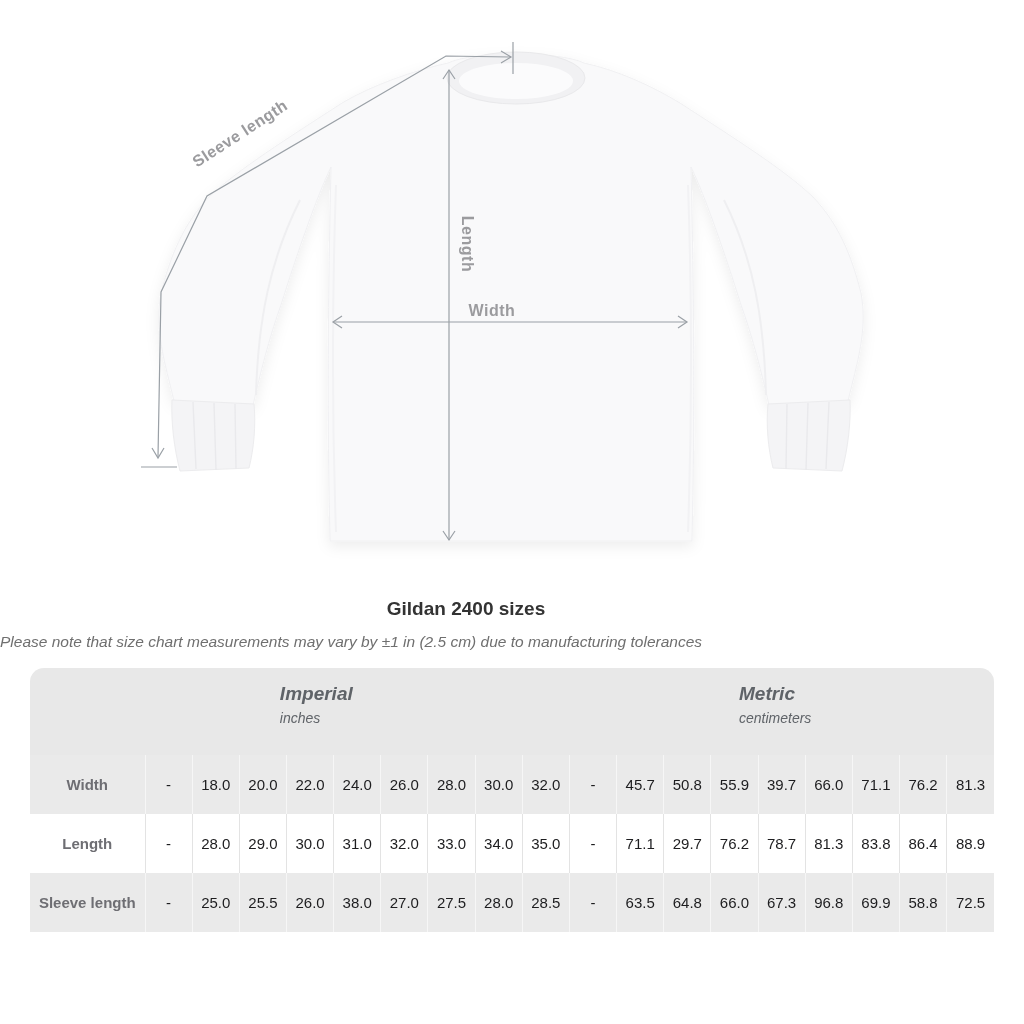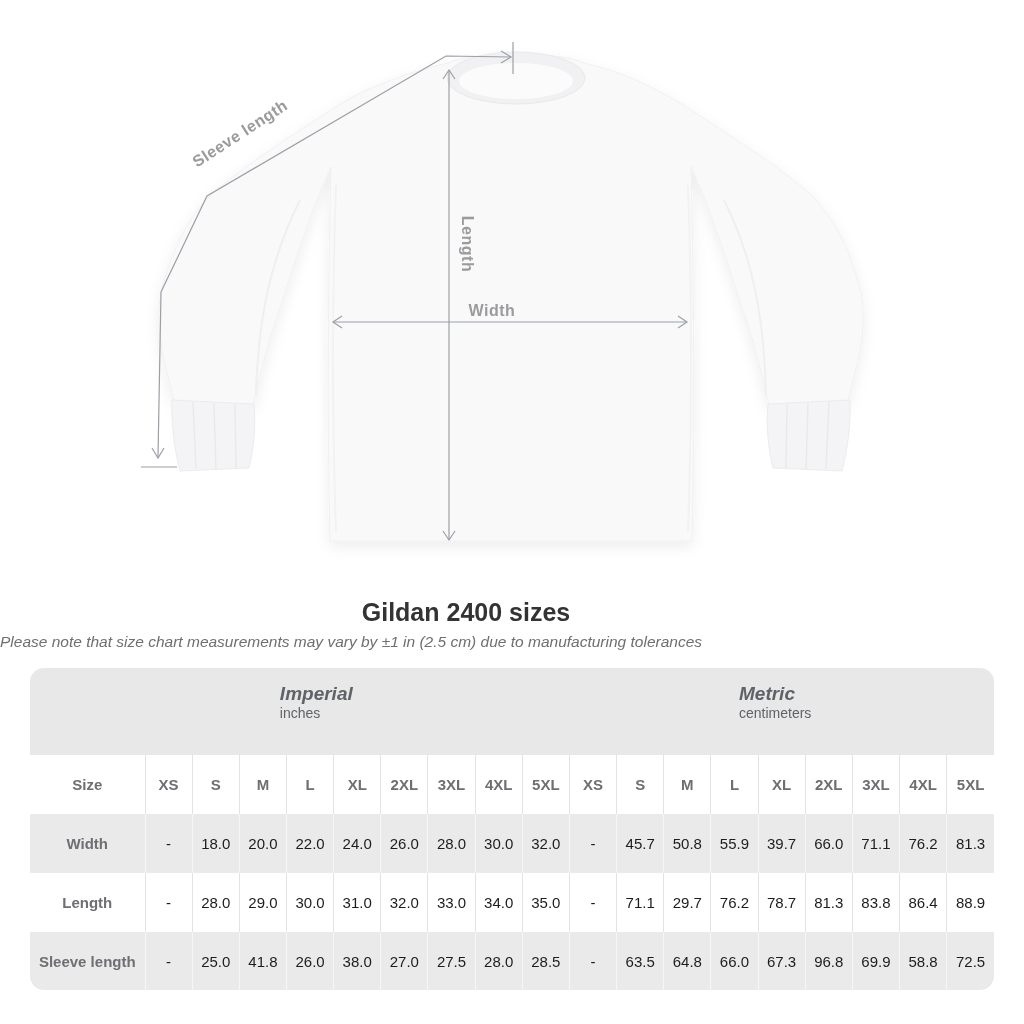--- a/index.html
+++ b/index.html
@@ -12,39 +12,39 @@
   .diagram { position:absolute; left:0; top:0; width:1024px; height:595px; }
   .diagram svg { position:absolute; left:0; top:0; }
   .measure-label {
     font-family:"Liberation Sans", sans-serif;
     font-size:16px; font-weight:bold; fill:#9b9b9e; letter-spacing:0.5px;
   }
 
   
   .chart-title {
     position:absolute; left:0; top:598px; width:932px; margin:0;
-    text-align:center; font-size:25px; font-weight:bold; color:#333333;
+    text-align:center; font-size:19px; font-weight:bold; color:#333333;
   }
   .chart-subtitle {
     position:absolute; left:0; top:633px; width:1024px; margin:0;
     font-style:italic; font-size:15.5px; color:#6f6f6f;
   }
 
   
   .chart-card {
     position:absolute; left:30px; top:668px; width:964px; height:322px;
     border-radius:14px; overflow:hidden; background:#ffffff;
   }
   .unit-band { position:relative; width:100%; height:87px; background:#e8e8e8; }
   .unit-group {
     position:absolute; top:15px; transform:translateX(-50%);
     text-align:left; color:#5f6368;
   }
   .unit-group .unit-name { font-size:19px; font-weight:bold; font-style:italic; }
-  .unit-group .unit-sub  { font-size:14px; }
+  .unit-group .unit-sub  { font-size:14px; font-style:italic; margin-top:5px; }
   .unit-group-imperial { left:29.7%; }
   .unit-group-metric   { left:77.3%; }
 
   table.size-table { width:100%; border-collapse:collapse; table-layout:fixed; }
   table.size-table th, table.size-table td {
     height:59px; padding:0; text-align:center; vertical-align:middle;
     font-size:15px; white-space:nowrap; overflow:hidden;
   }
   table.size-table .lbl { font-weight:bold; color:#6e6e73; }
   table.size-table td.val { color:#1d1d1f; font-weight:normal; }
@@ -156,41 +156,20 @@
           <col style="width: 4.89278%;">
           <col style="width: 4.89278%;">
           <col style="width: 4.89278%;">
           <col style="width: 4.89278%;">
           <col style="width: 4.89278%;">
           <col style="width: 4.89278%;">
           <col style="width: 4.89278%;">
           <col style="width: 4.89278%;">
         </colgroup>
       <tbody>
-          <tr class="row-white">
-            <th class="lbl">Size</th>
-            <th class="lbl">XS</th>
-            <th class="lbl">S</th>
-            <th class="lbl">M</th>
-            <th class="lbl">L</th>
-            <th class="lbl">XL</th>
-            <th class="lbl">2XL</th>
-            <th class="lbl">3XL</th>
-            <th class="lbl">4XL</th>
-            <th class="lbl">5XL</th>
-            <th class="lbl">XS</th>
-            <th class="lbl">S</th>
-            <th class="lbl">M</th>
-            <th class="lbl">L</th>
-            <th class="lbl">XL</th>
-            <th class="lbl">2XL</th>
-            <th class="lbl">3XL</th>
-            <th class="lbl">4XL</th>
-            <th class="lbl">5XL</th>
-          </tr>
           <tr class="row-gray">
             <th class="lbl">Width</th>
             <td class="val">-</td>
             <td class="val">18.0</td>
             <td class="val">20.0</td>
             <td class="val">22.0</td>
             <td class="val">24.0</td>
             <td class="val">26.0</td>
             <td class="val">28.0</td>
             <td class="val">30.0</td>
@@ -223,21 +202,21 @@
             <td class="val">78.7</td>
             <td class="val">81.3</td>
             <td class="val">83.8</td>
             <td class="val">86.4</td>
             <td class="val">88.9</td>
           </tr>
           <tr class="row-gray">
             <th class="lbl">Sleeve length</th>
             <td class="val">-</td>
             <td class="val">25.0</td>
-            <td class="val">41.8</td>
+            <td class="val">25.5</td>
             <td class="val">26.0</td>
             <td class="val">38.0</td>
             <td class="val">27.0</td>
             <td class="val">27.5</td>
             <td class="val">28.0</td>
             <td class="val">28.5</td>
             <td class="val">-</td>
             <td class="val">63.5</td>
             <td class="val">64.8</td>
             <td class="val">66.0</td>

